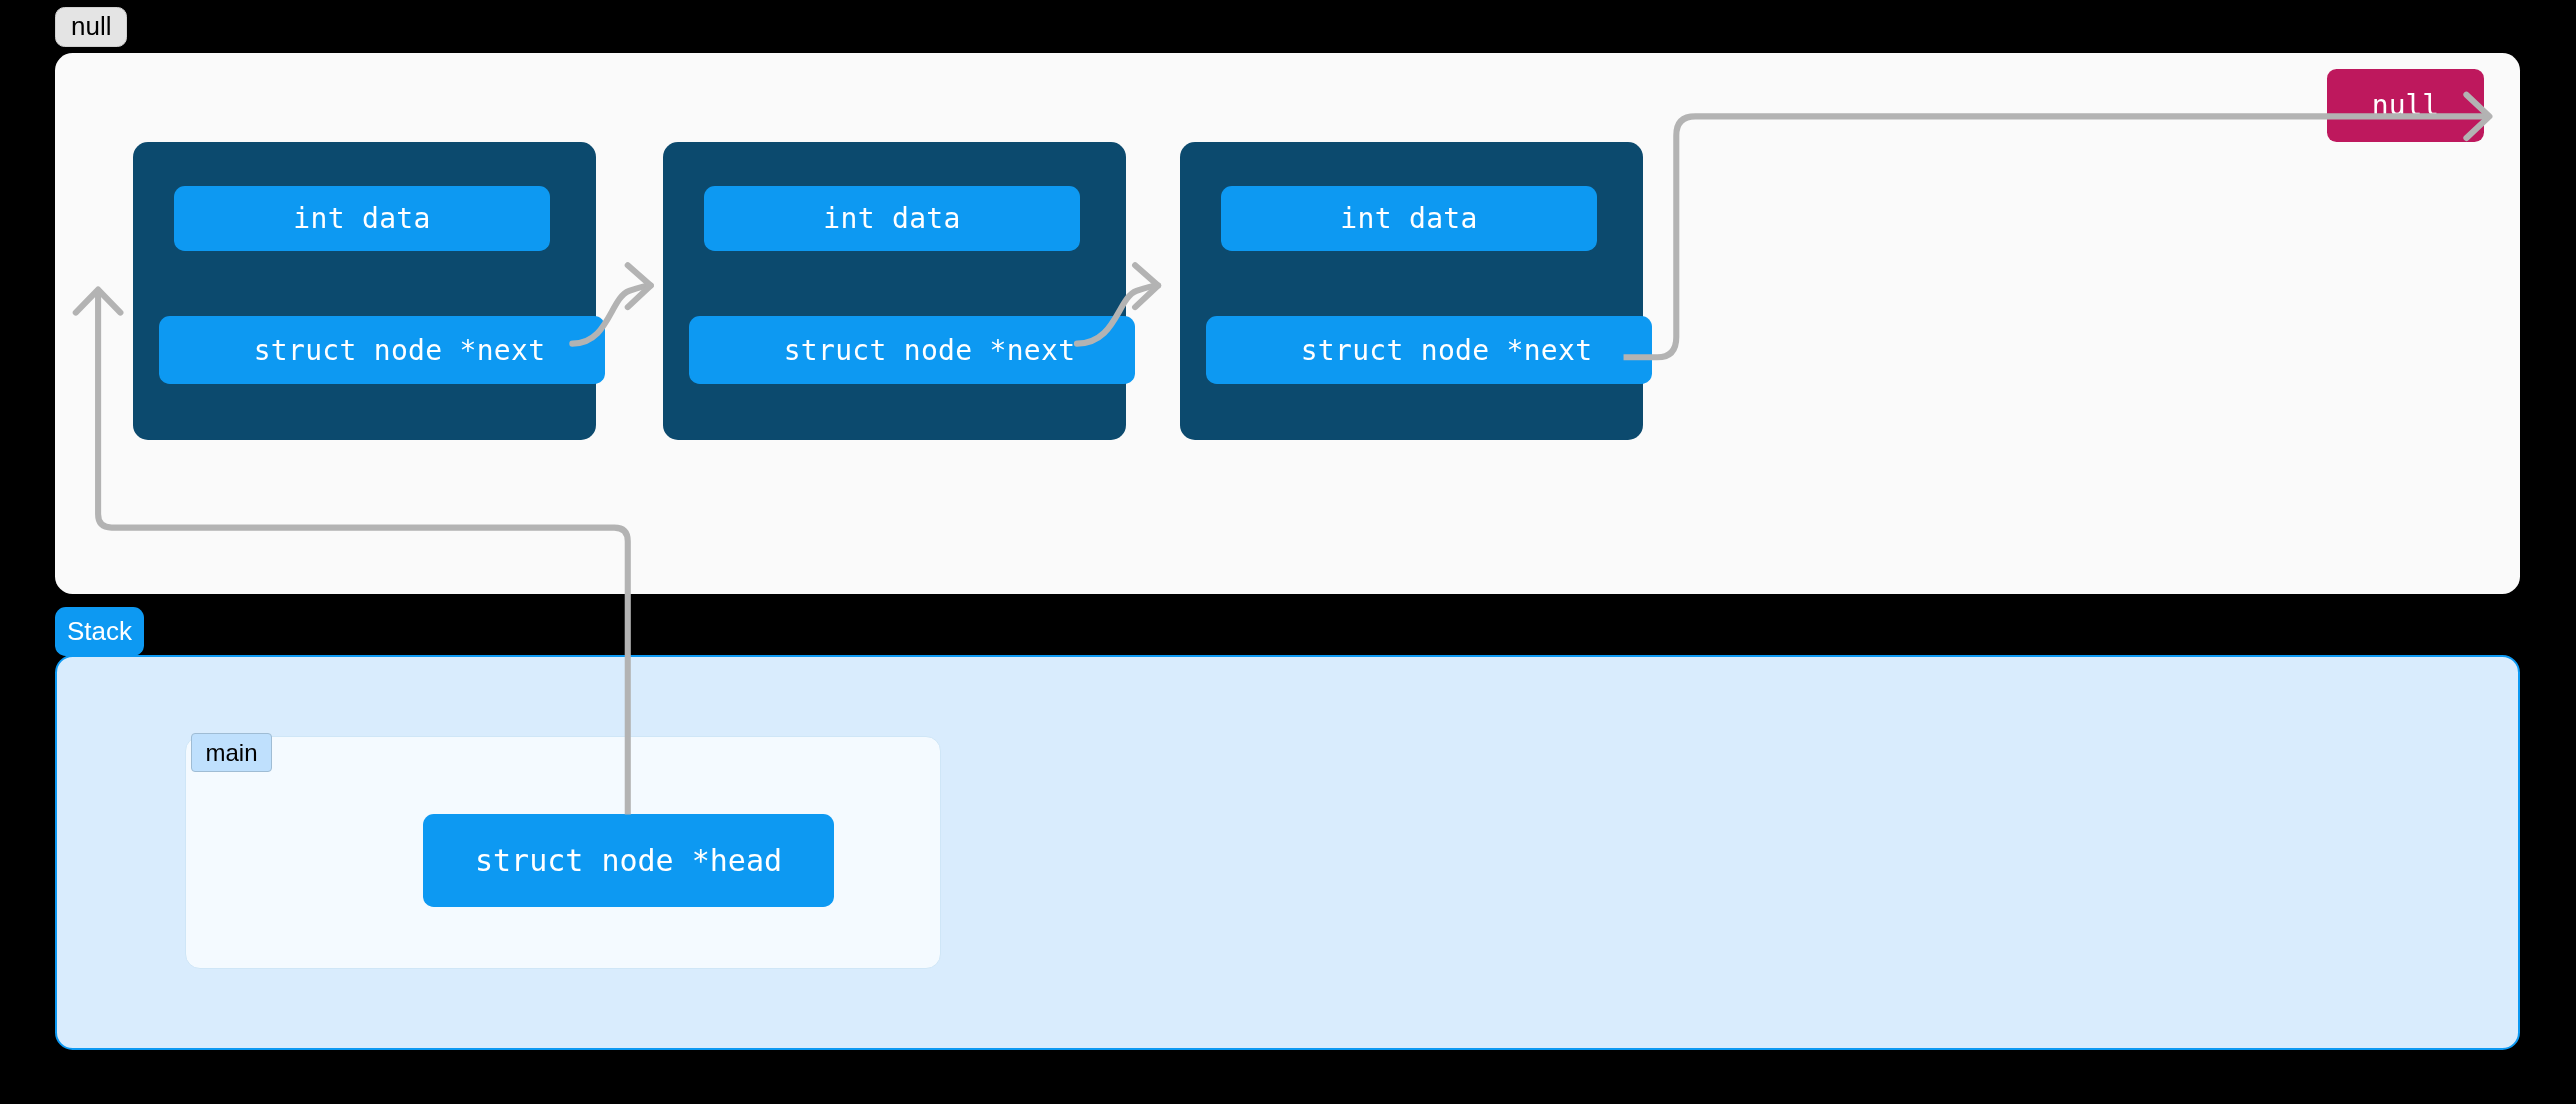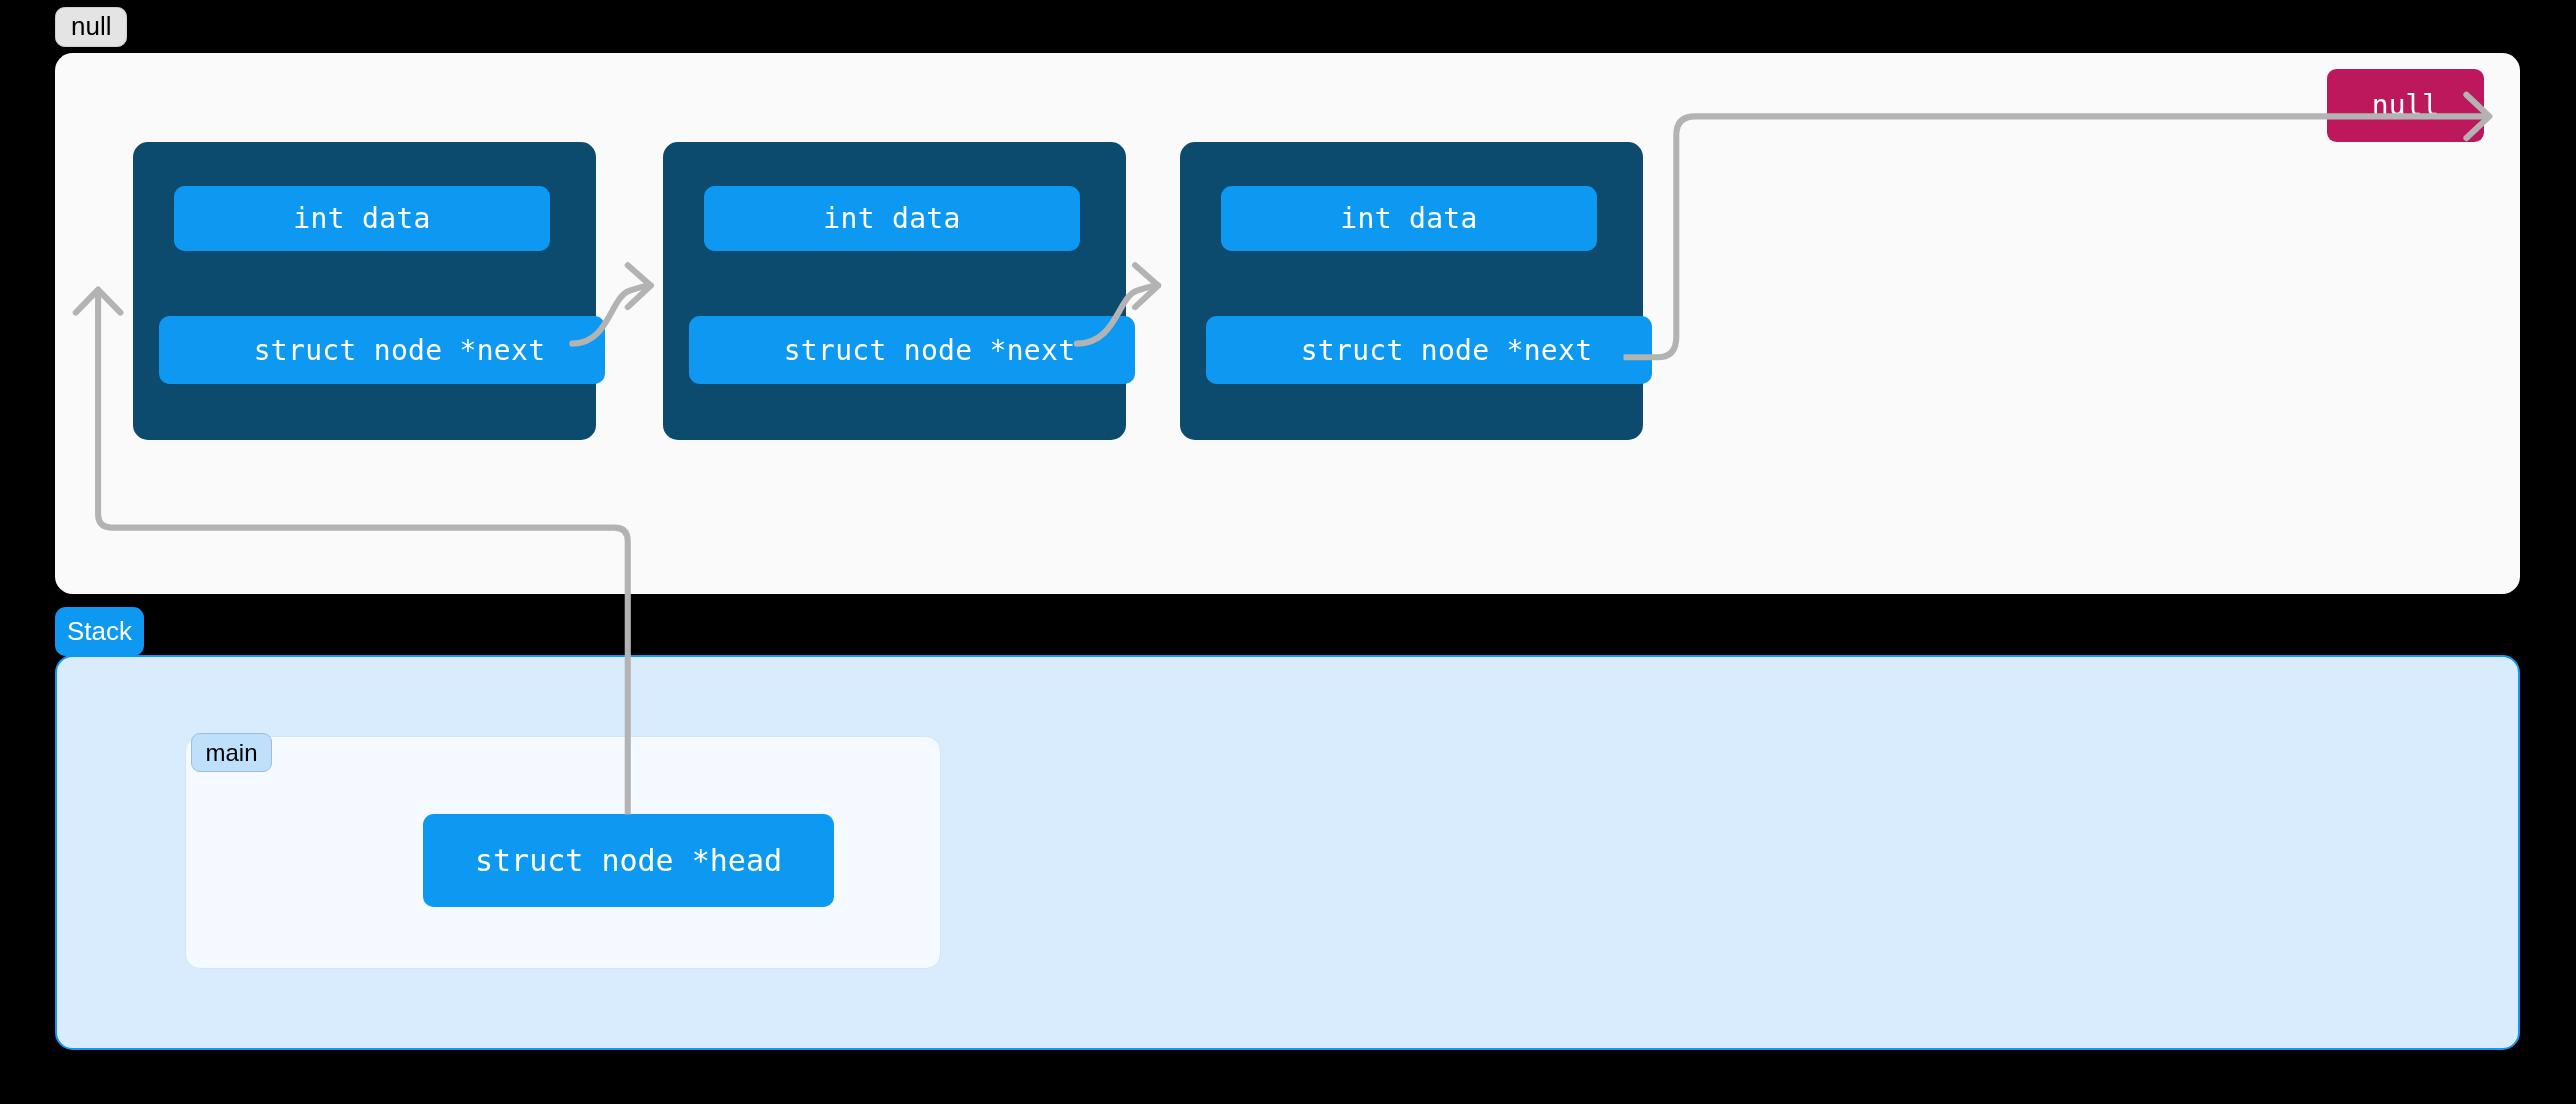--- a/index.html
+++ b/index.html
@@ -49,21 +49,21 @@
     color: #ffffff;
     font-size: 26px;
   }
   .tag-main {
     left: 191px;
     top: 733px;
     height: 37px;
     padding: 0 13.5px;
     background: #bfe0fd;
     border: 1.4px solid #9fbcd4;
-    border-radius: 9px;
+    border-radius: 4px;
     color: #000000;
     font-size: 24px;
     z-index: 30;
   }
 
   
   .heap-panel {
     left: 55px;
     top: 53px;
     width: 2465px;

